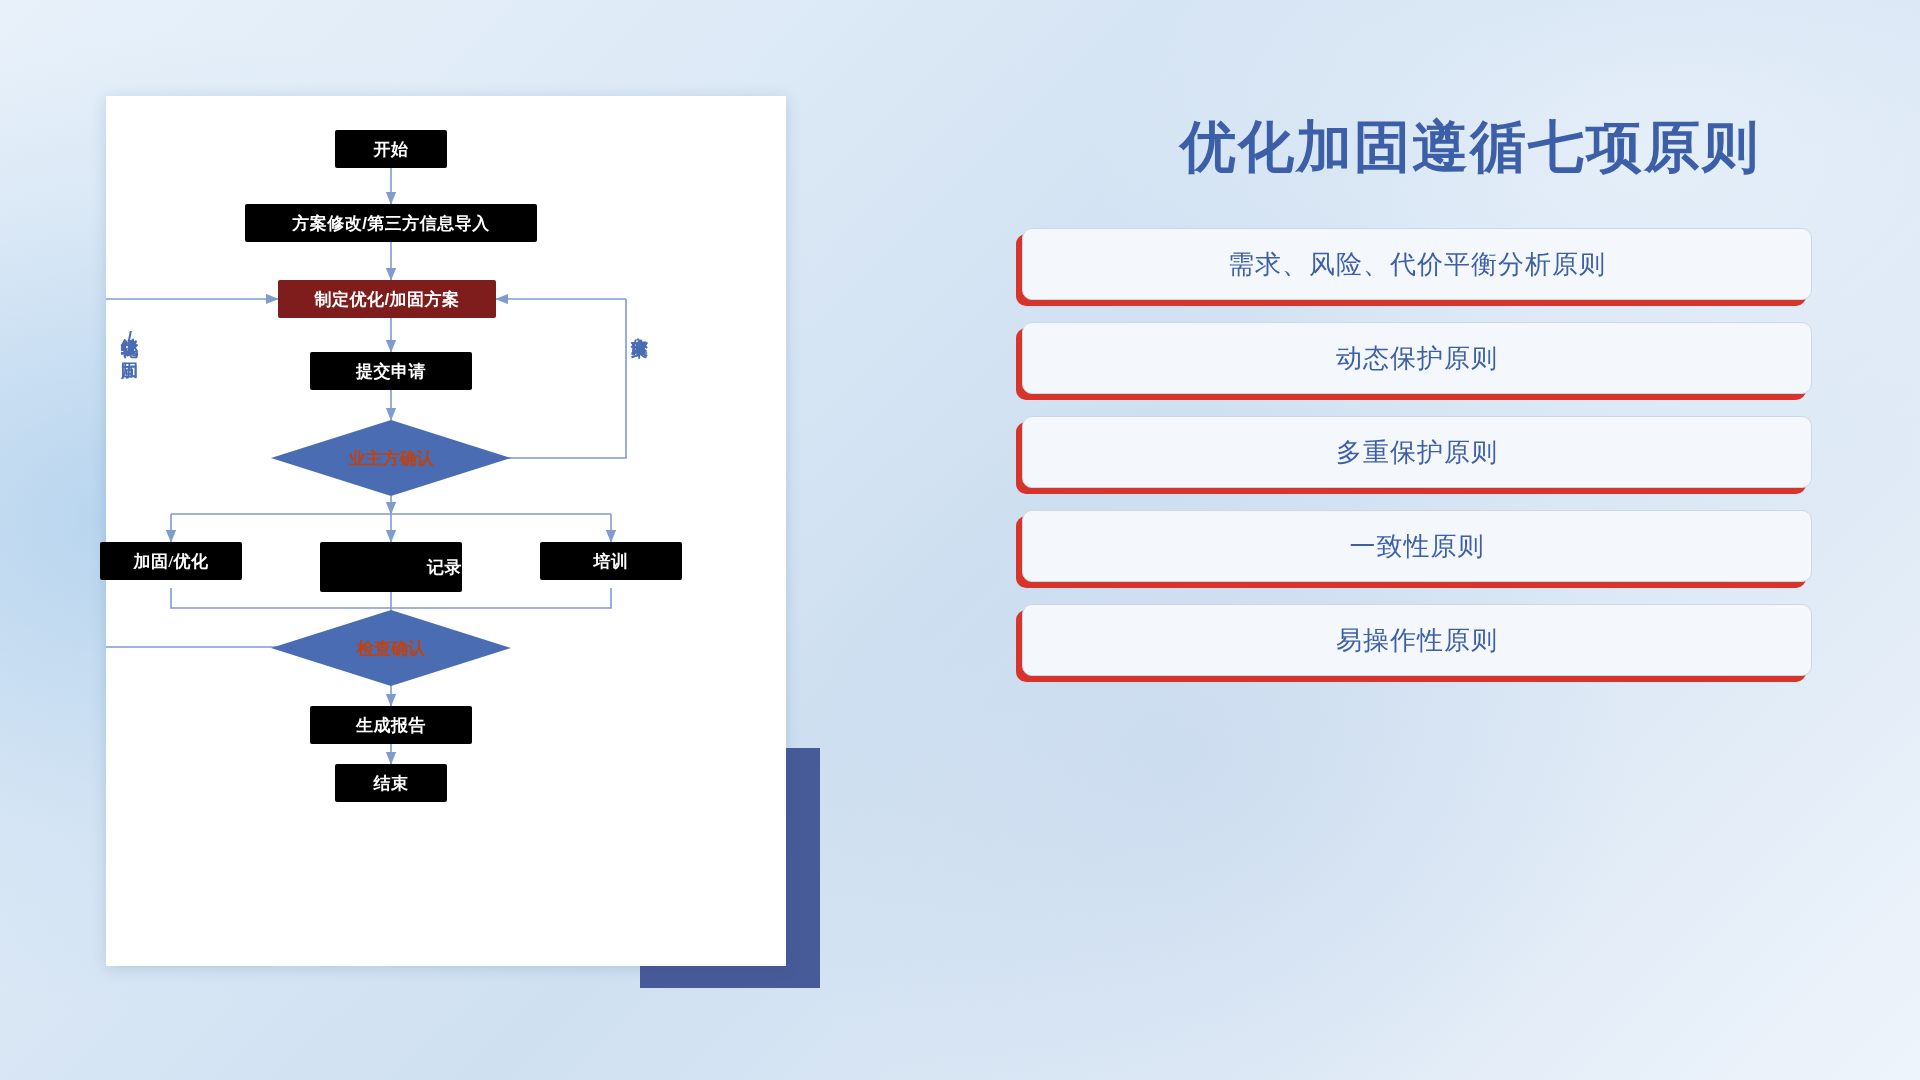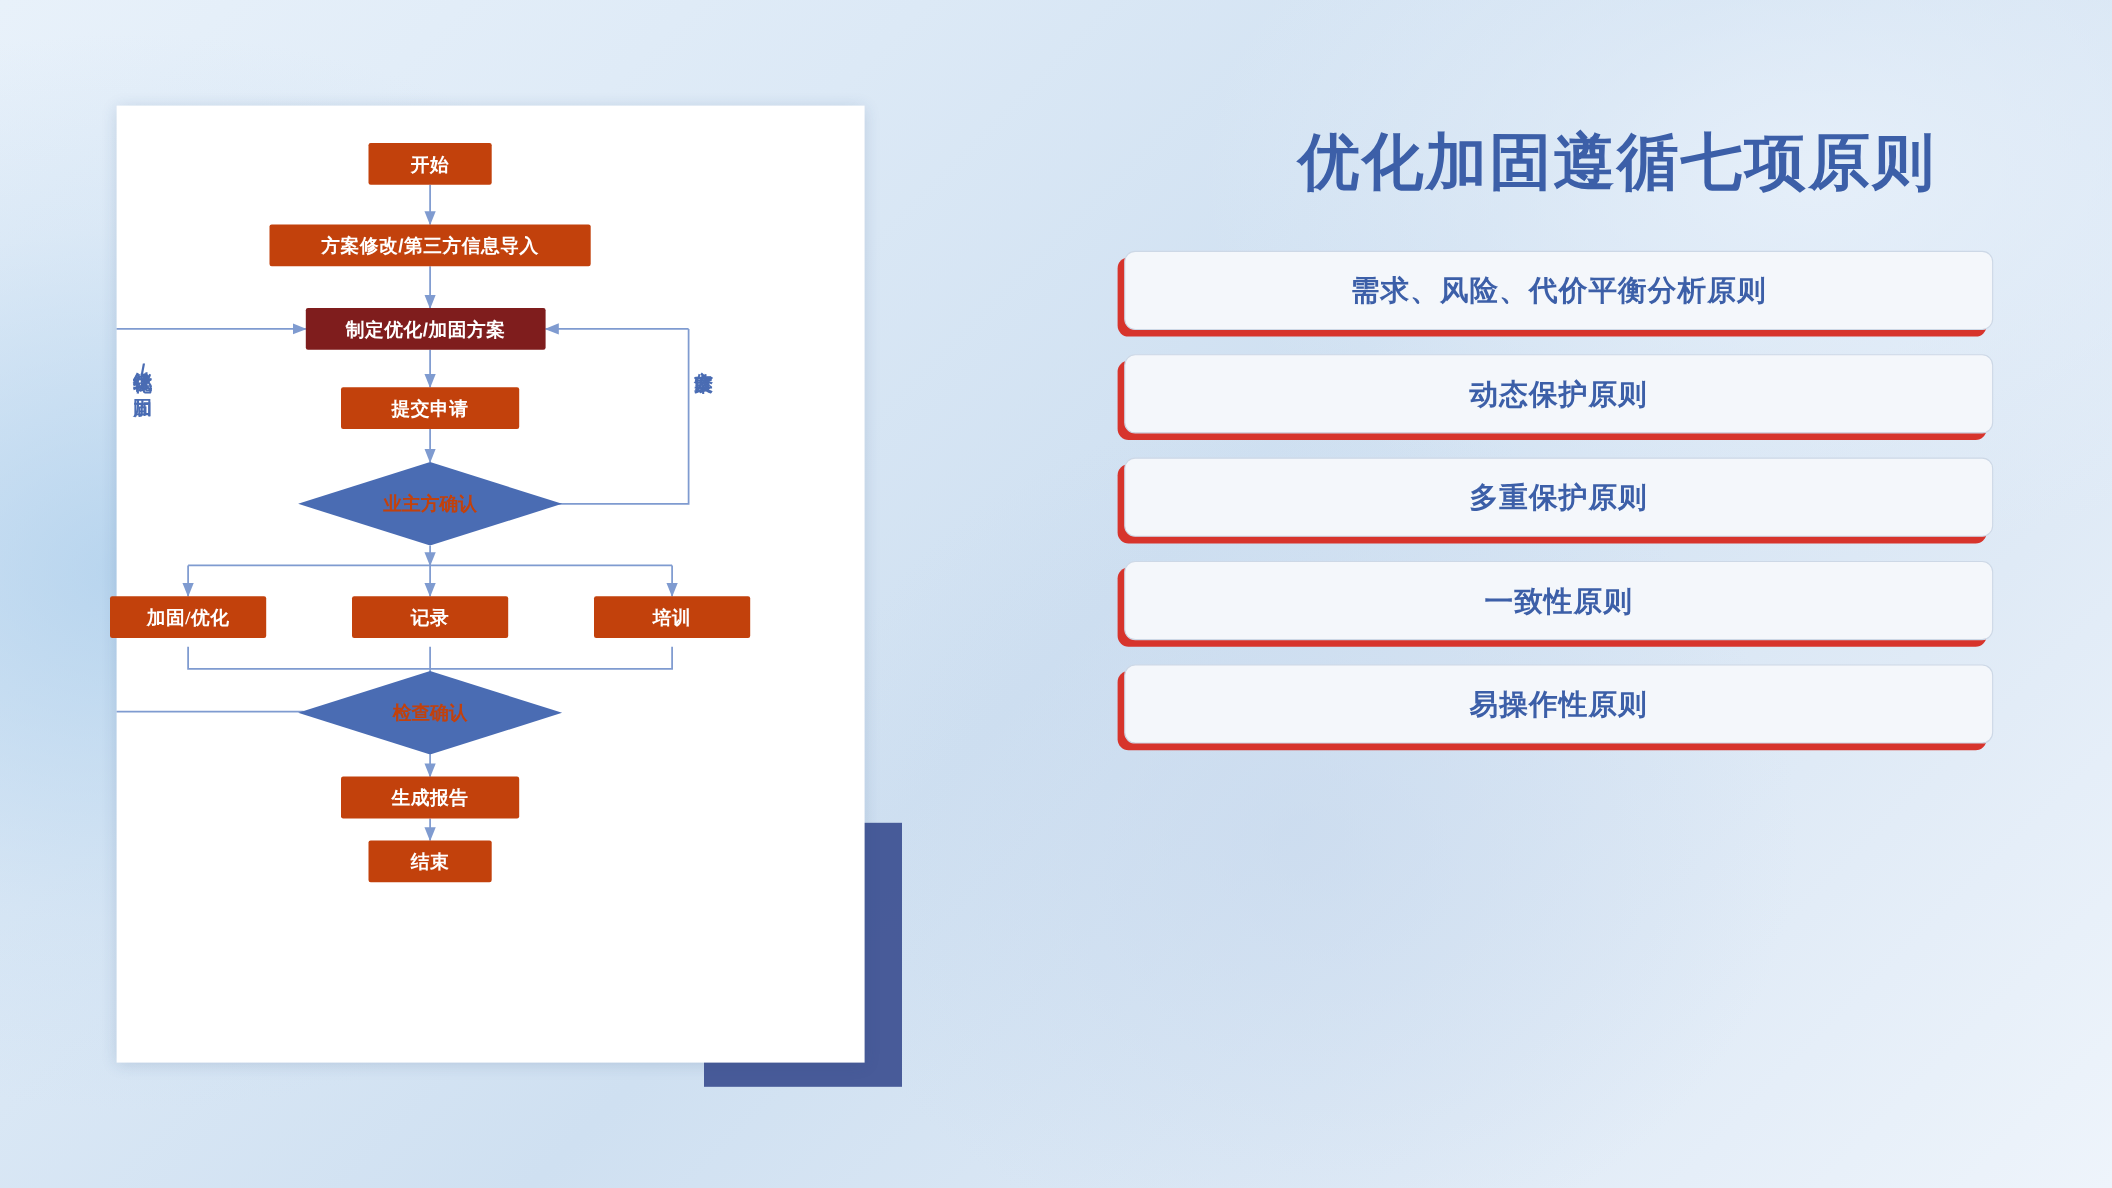--- a/index.html
+++ b/index.html
@@ -37,21 +37,21 @@
     inset: 0;
   }
   .flow svg { position: absolute; left: 0; top: 0; }
 
   .node {
     position: absolute;
     box-sizing: border-box;
     display: flex;
     align-items: center;
     justify-content: center;
-    background: #c2410c;
+    background: #000000;
     color: #ffffff;
     font-size: 17px;
     font-weight: bold;
     letter-spacing: .5px;
     white-space: nowrap;
   }
   .node.rect { border-radius: 2px; }
   .node.dark { background: #7f1d1d; }
 
   .diamond-wrap {
@@ -101,21 +101,21 @@
     height: 72px;
     margin-bottom: 22px;
     display: flex;
     align-items: center;
     justify-content: center;
     background: #f4f7fb;
     border: 1.5px solid #cdd8e6;
     border-radius: 10px;
     color: #3c5fa8;
     font-size: 26px;
-    font-weight: bold;
+    font-weight: normal;
     letter-spacing: 1px;
     box-shadow: -6px 6px 0 0 #d7342c;
   }
   .pill.wide { width: 790px; margin-left: 0; }
 </style>
 </head>
 <body>
 
 <div class="shadow-block"></div>
 
@@ -187,21 +187,21 @@
       <svg width="240" height="76" style="position:absolute;left:0;top:0;">
         <polygon points="120,0 240,38 120,76 0,38" fill="#4a6cb3"></polygon>
       </svg>
       <span class="diamond-label">业主方确认</span>
     </div>
 
     <div class="node rect" style="left:-6px; top:446px; width:142px; height:38px;font-family:Liberation Serif, serif;">
       <span>加固/优化</span>
     </div>
 
-    <div class="node rect" style="left:214px; top:446px; width:142px; height:38px;">
+    <div class="node rect" style="left:214px; top:446px; width:142px; height:50px;justify-content:flex-end;">
       <span>记录</span>
     </div>
 
     <div class="node rect" style="left:434px; top:446px; width:142px; height:38px;">
       <span>培训</span>
     </div>
 
     <div class="diamond-wrap" style="left:165px; top:514px; width:240px; height:76px;">
       <svg width="240" height="76" style="position:absolute;left:0;top:0;">
         <polygon points="120,0 240,38 120,76 0,38" fill="#4a6cb3"></polygon>

